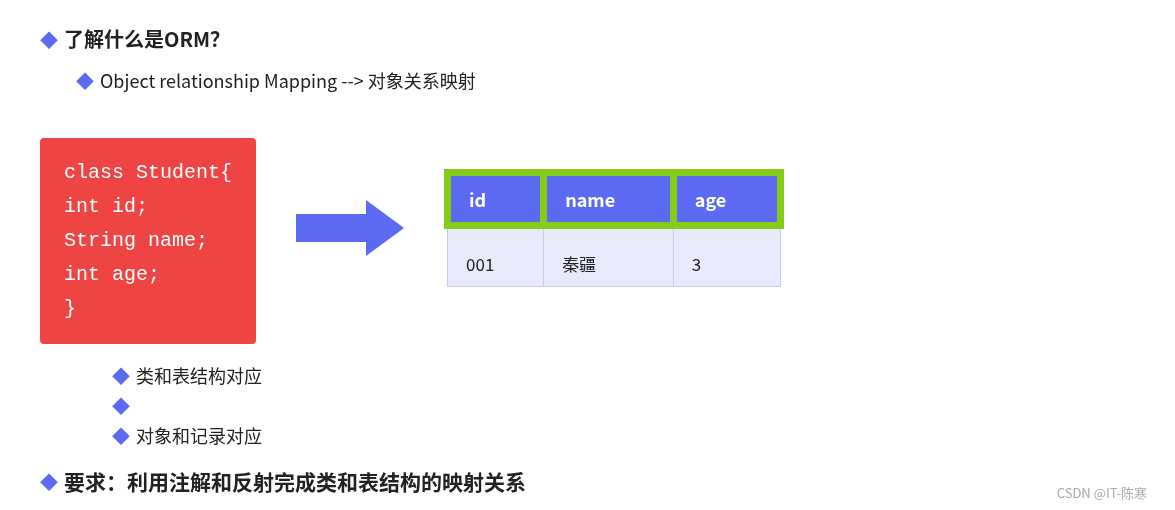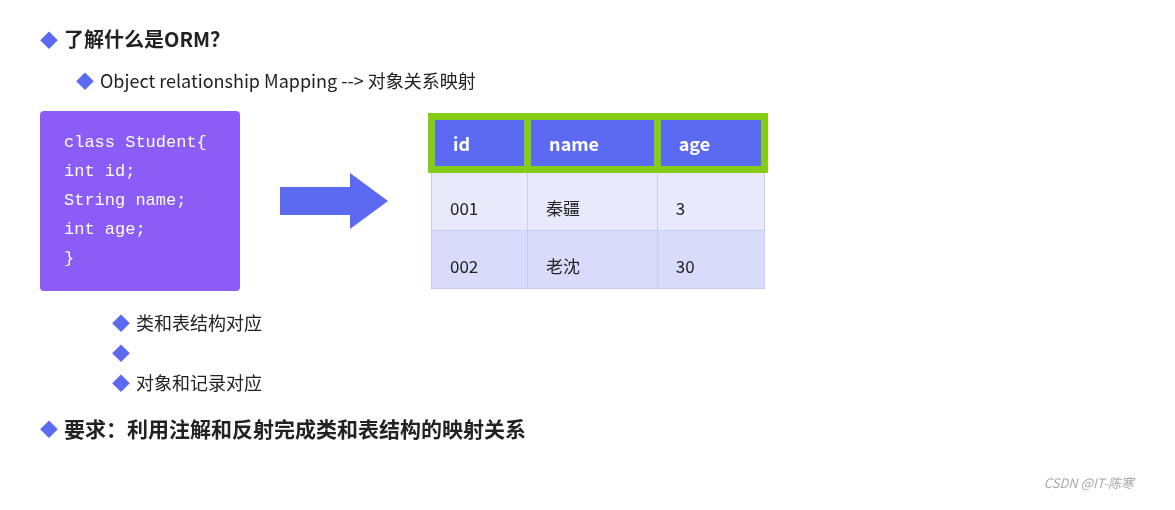--- a/index.html
+++ b/index.html
@@ -38,28 +38,29 @@
 
     .main-content {
       display: flex;
       align-items: center;
       gap: 40px;
       margin: 18px 0 18px 0;
     }
 
     
     .code-box {
-      background: #8b5cf6;
+      background: #ef4444;
       color: #fff;
       font-family: "Courier New", Courier, monospace;
-      font-size: 17px;
+      font-size: 20px;
       padding: 18px 24px;
       border-radius: 4px;
       min-width: 200px;
       line-height: 1.7;
+      margin-top: 27px;
     }
 
     .big-arrow {
       display: flex;
       align-items: center;
       flex-shrink: 0;
     }
 
     .arrow-body {
       width: 70px;
@@ -117,24 +118,23 @@
       display: flex;
       align-items: center;
       font-size: 21px;
       font-weight: 700;
       margin-top: 18px;
     }
 
     .watermark {
       position: absolute;
       bottom: 18px;
-      right: 41px;
+      right: 28px;
       font-size: 13px;
       color: #aaa;
-      font-style: italic;
     }
   </style>
 </head>
 <body>
 
 <div class="section-title">
   <span class="bullet-diamond">◆</span>
   <span>了解什么是ORM？</span>
 </div>
 
@@ -165,25 +165,20 @@
         <th>name</th>
         <th>age</th>
       </tr>
     </thead>
     <tbody>
       <tr>
         <td>001</td>
         <td>秦疆</td>
         <td>3</td>
       </tr>
-      <tr>
-        <td>002</td>
-        <td>老沈</td>
-        <td>30</td>
-      </tr>
     </tbody>
   </table>
 </div>
 
 <div class="sub-bullets">
   <div class="sub-item">
     <span class="bullet-diamond">◆</span>
     <span>类和表结构对应</span>
   </div>
   <div class="sub-item">

